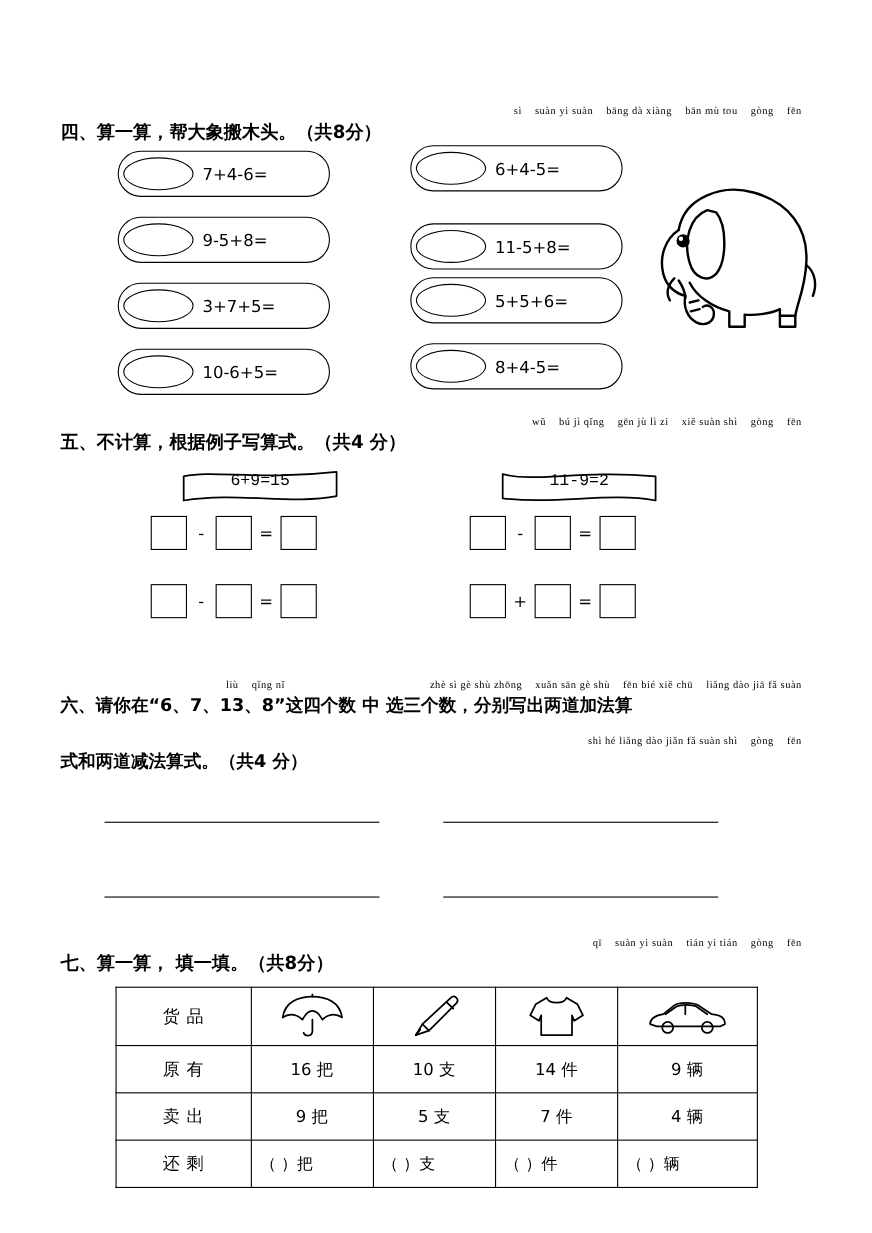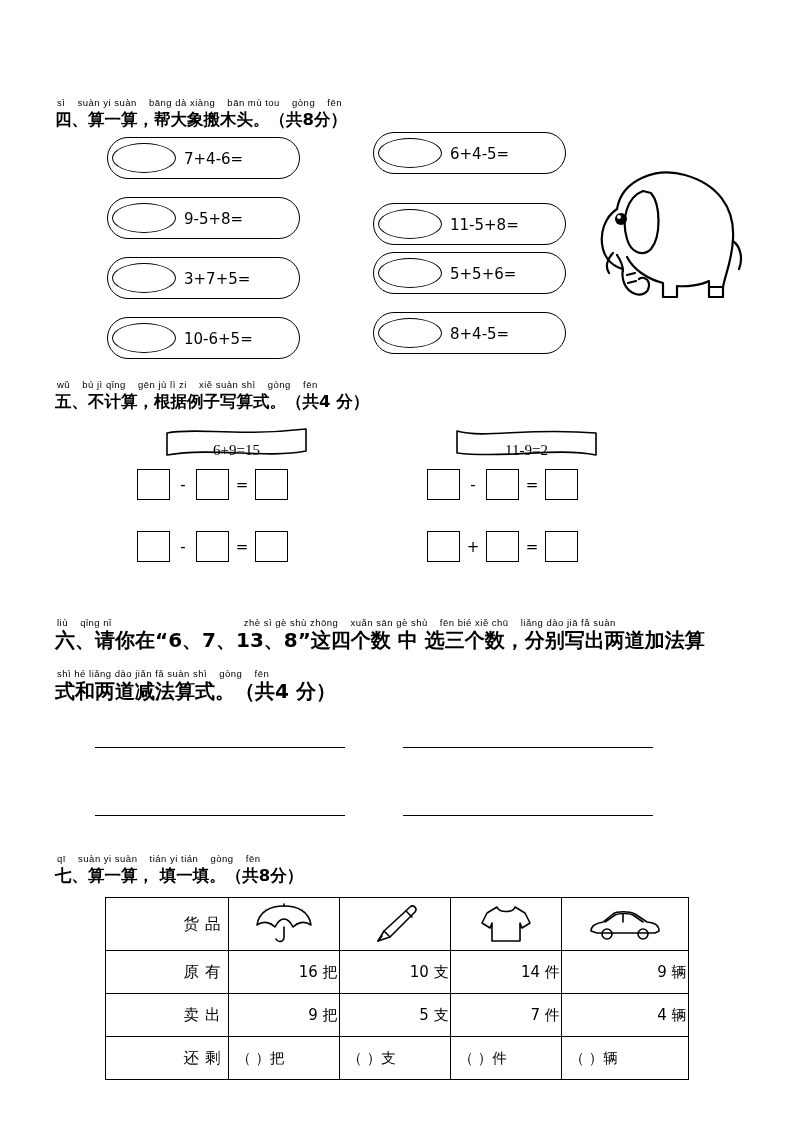--- a/index.html
+++ b/index.html
@@ -21,27 +21,28 @@
     height: 1121px;
     box-sizing: border-box;
     padding: 0 55px;
   }
 
   
   .section {
     position: relative;
   }
   .pinyin-row {
-    font-family: Liberation Sans, sans-serif;
+    font-family: Liberation Serif, serif;
     font-size: 9.5px;
     letter-spacing: 0.5px;
     white-space: nowrap;
     height: 13px;
     line-height: 13px;
     padding-left: 2px;
+    text-align: right;
   }
   .pinyin-row span { margin-right: 9px; }
   .heading {
     font-family: "DejaVu Sans", sans-serif;
     font-size: 16.5px;
     font-weight: bold;
     line-height: 22px;
     white-space: nowrap;
   }
 
@@ -109,23 +110,23 @@
   }
   .banner {
     position: absolute;
     width: 143px;
     height: 30px;
   }
   .banner svg { display: block; }
   .banner .btxt {
     position: absolute;
     left: 0; right: 0;
-    top: 17px;
+    top: 4px;
     text-align: center;
-    font-family: Liberation Serif, serif;
+    font-family: Liberation Mono, monospace;
     font-size: 15px;
   }
   .banner-left { left: 110px; top: 0; }
   .banner-right { left: 400px; top: 0; }
 
   .boxes-block {
     position: relative;
     height: 132px;
   }
   .eqrow {
@@ -145,21 +146,21 @@
     width: 26px;
     text-align: center;
   }
   .eq-l1 { left: 82px;  top: 0px; }
   .eq-l2 { left: 82px;  top: 62px; }
   .eq-r1 { left: 372px; top: 0px; }
   .eq-r2 { left: 372px; top: 62px; }
 
   
   #sec6 { margin-top: 12px; }
-  #sec6 .heading { font-size: 20px; line-height: 23px; }
+  #sec6 .heading { font-size: 16px; line-height: 23px; }
   .pinyin-row.tight { height: 12px; line-height: 12px; margin-top: 16px; }
   .answer-lines {
     position: relative;
     height: 110px;
     margin-top: 22px;
   }
   .aline {
     position: absolute;
     height: 0;
     border-bottom: 1.3px solid #000;
@@ -172,21 +173,21 @@
   
   #sec7 { margin-top: 17px; }
   .goods-table {
     border-collapse: collapse;
     margin: 10px auto 0 auto;
     width: 584px;
   }
   .goods-table td {
     border: 1.3px solid #000;
     height: 40px;
-    text-align: right;
+    text-align: center;
     vertical-align: middle;
     font-family: "DejaVu Sans", sans-serif;
     font-size: 15px;
   }
   .goods-table td.label {
     width: 120px;
     letter-spacing: 6px;
     text-indent: 6px;
     font-size: 15.5px;
   }

